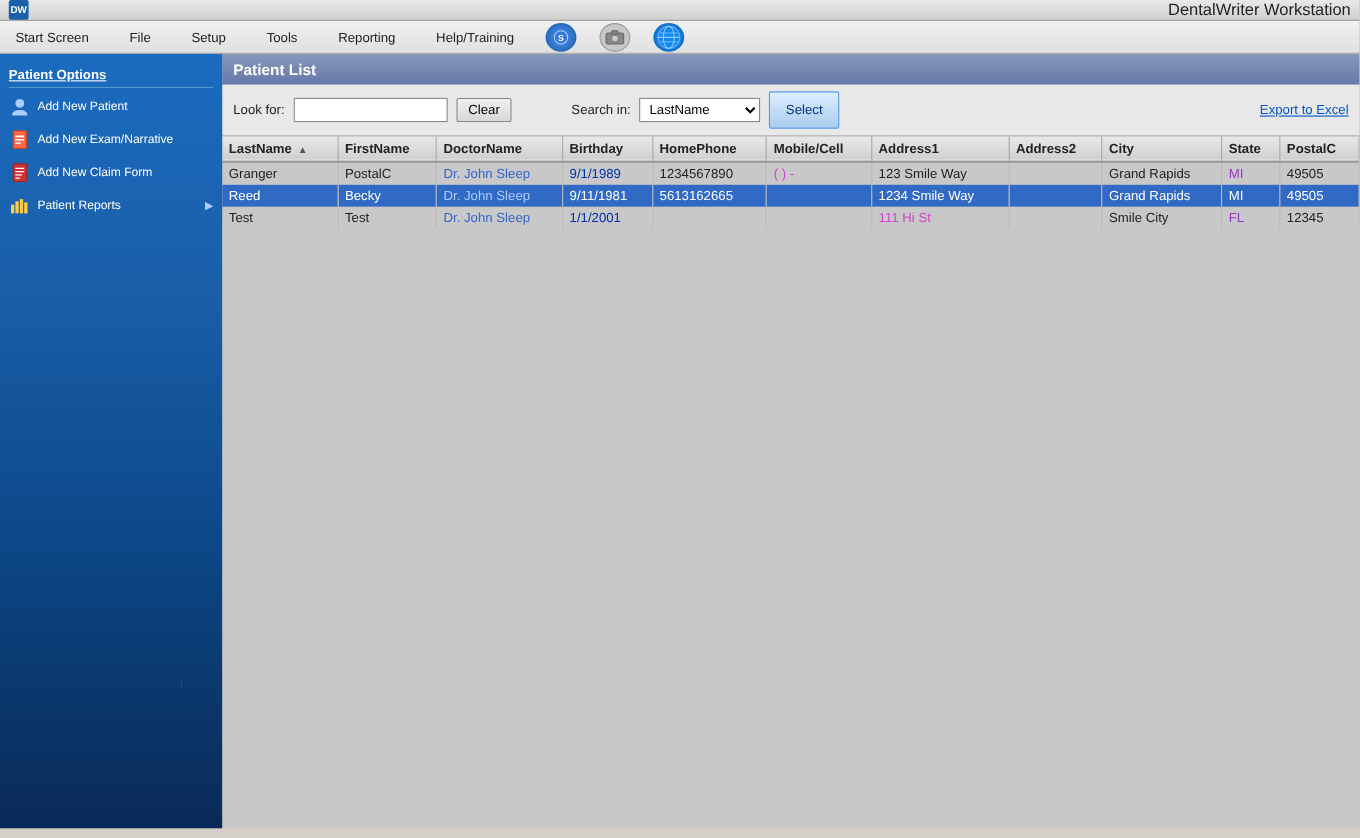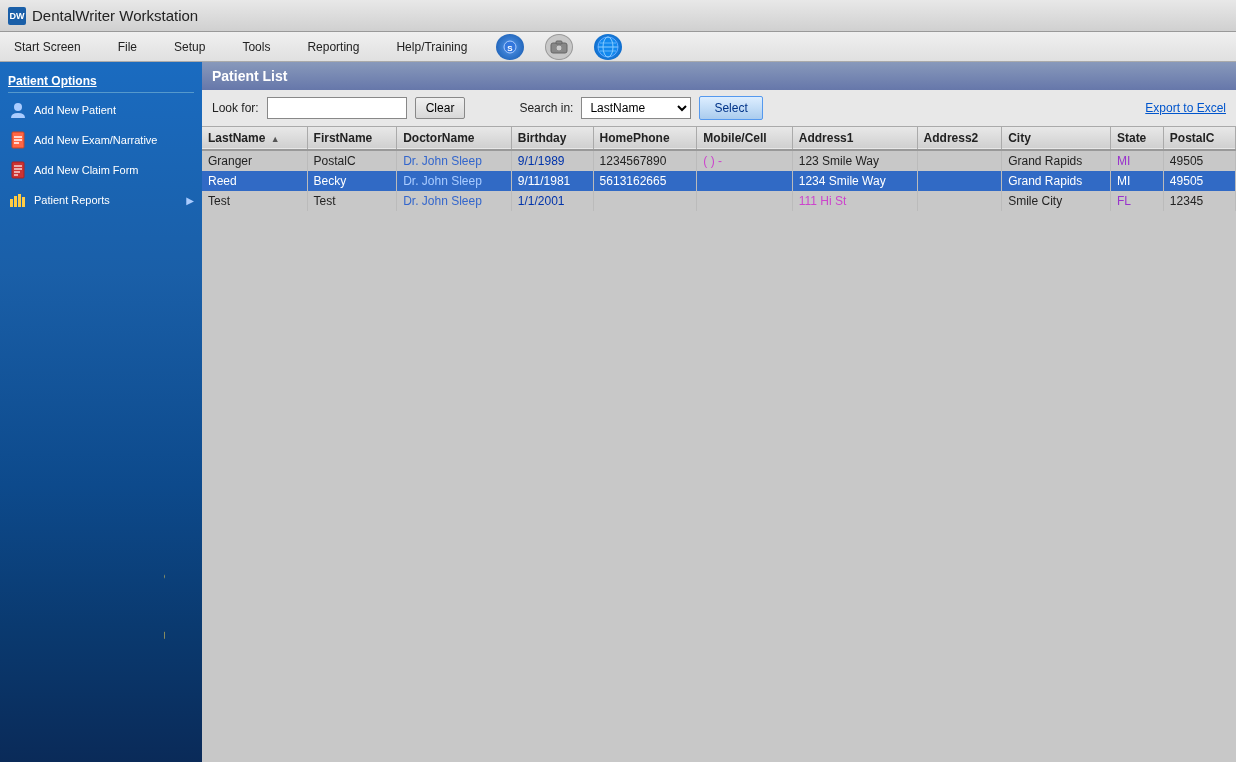--- a/index.html
+++ b/index.html
@@ -1,25 +1,26 @@
 <!DOCTYPE html>
 <html><head>
   <meta charset="utf-8">
   <style>
     * { margin: 0; padding: 0; box-sizing: border-box; }
     body { width: 1236px; height: 762px; font-family: 'Segoe UI', Tahoma, Arial, sans-serif; font-size: 12px; overflow: hidden; background: #d4d0c8; }
 
     
     #title-bar {
       background: linear-gradient(to bottom, #e8e8e8, #d0d0d0);
-      height: 32px;
+      height: 19px;
       display: flex;
       align-items: center;
       padding: 0 8px;
       border-bottom: 1px solid #999;
+      justify-content: space-between;
     }
     #title-bar .dw-logo {
       width: 18px; height: 18px;
       background: #1a5fa8;
       border-radius: 2px;
       color: white;
       font-size: 9px;
       font-weight: bold;
       display: flex; align-items: center; justify-content: center;
       margin-right: 6px;
@@ -153,21 +154,21 @@
     .btn {
       height: 22px;
       padding: 0 10px;
       font-size: 12px;
       border: 1px solid #888;
       background: linear-gradient(to bottom, #f0f0f0, #d8d8d8);
       cursor: pointer;
       border-radius: 2px;
     }
     .btn-select {
-      height: 24px;
+      height: 34px;
       padding: 0 14px;
       font-size: 12px;
       border: 1px solid #5599ee;
       background: linear-gradient(to bottom, #ddeeff, #aaccee);
       cursor: pointer;
       border-radius: 2px;
       color: #003388;
     }
     #search-in-label { font-size: 12px; color: #222; margin-left: 46px; }
     #search-dropdown {

